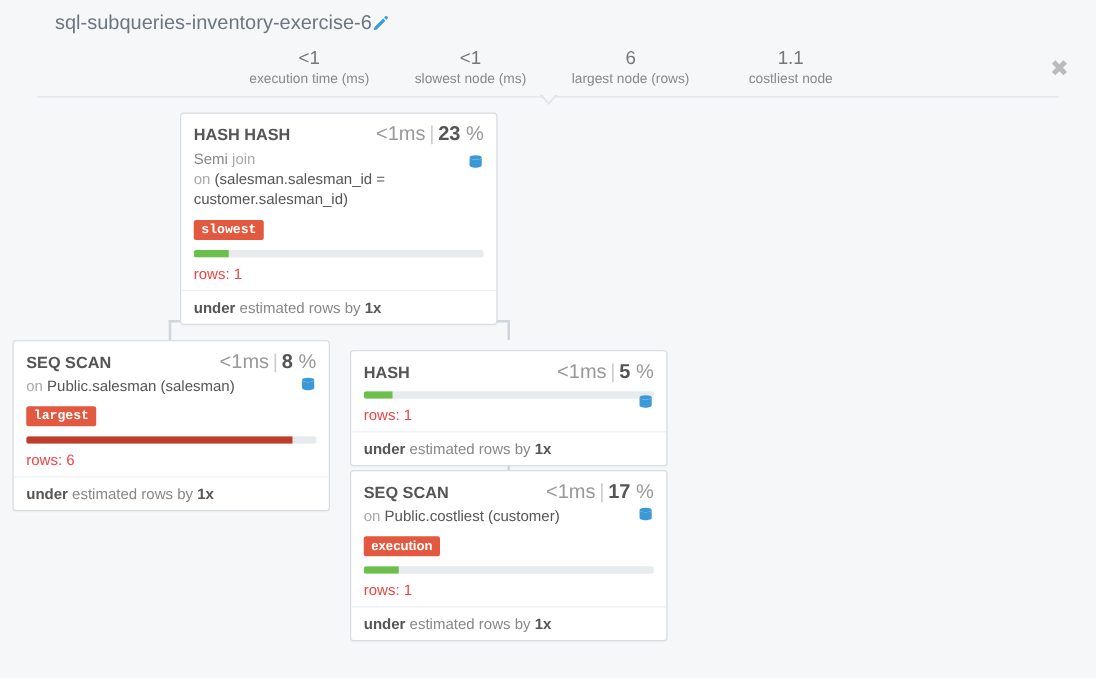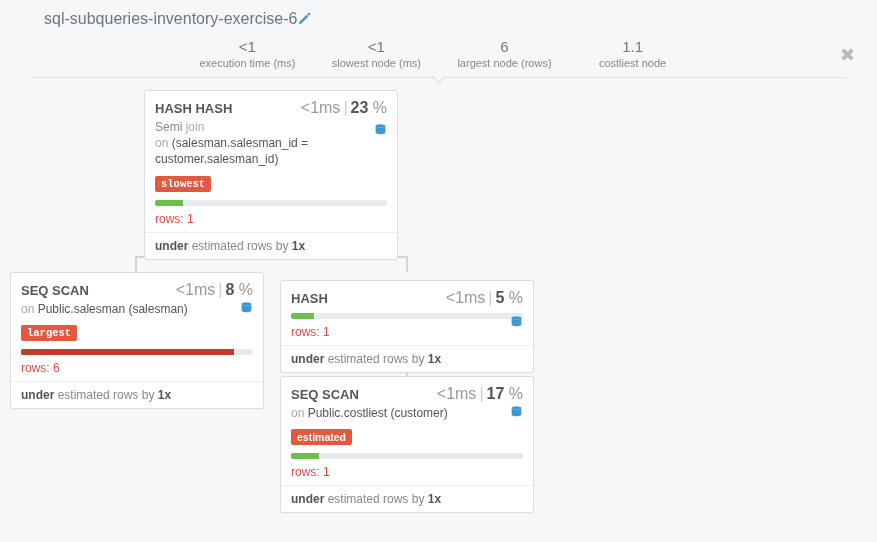--- a/index.html
+++ b/index.html
@@ -297,21 +297,21 @@
         <span>&lt;1ms</span><span class="sep">|</span><b>17</b> %
       </span>
     </div>
     <div class="node-sub">
       <svg class="db-icon" style="top:0" viewBox="0 0 16 16">
           <ellipse cx="8" cy="3" rx="6" ry="2.2" fill="currentColor"></ellipse>
           <path fill="currentColor" d="M2 3v4c0 1.2 2.7 2.2 6 2.2s6-1 6-2.2V3c0 1.2-2.7 2.2-6 2.2S2 4.2 2 3zm0 4v4c0 1.2 2.7 2.2 6 2.2s6-1 6-2.2V7c0 1.2-2.7 2.2-6 2.2S2 8.2 2 7z"></path>
         </svg>
       <span class="kw">on </span><span class="strong">Public.costliest (customer)</span>
     </div>
-    <span class="tag orange">estimated</span>
+    <span class="tag orange">execution</span>
     <div class="bar">
         <div class="bar-fill bar-green" style="width:12%"></div>
       </div>
     <div class="rows-line">rows: 1</div>
     <div class="node-footer">
       <b>under</b><span> estimated rows by </span><b>1x</b>
     </div>
   </div>
 
 </div>

